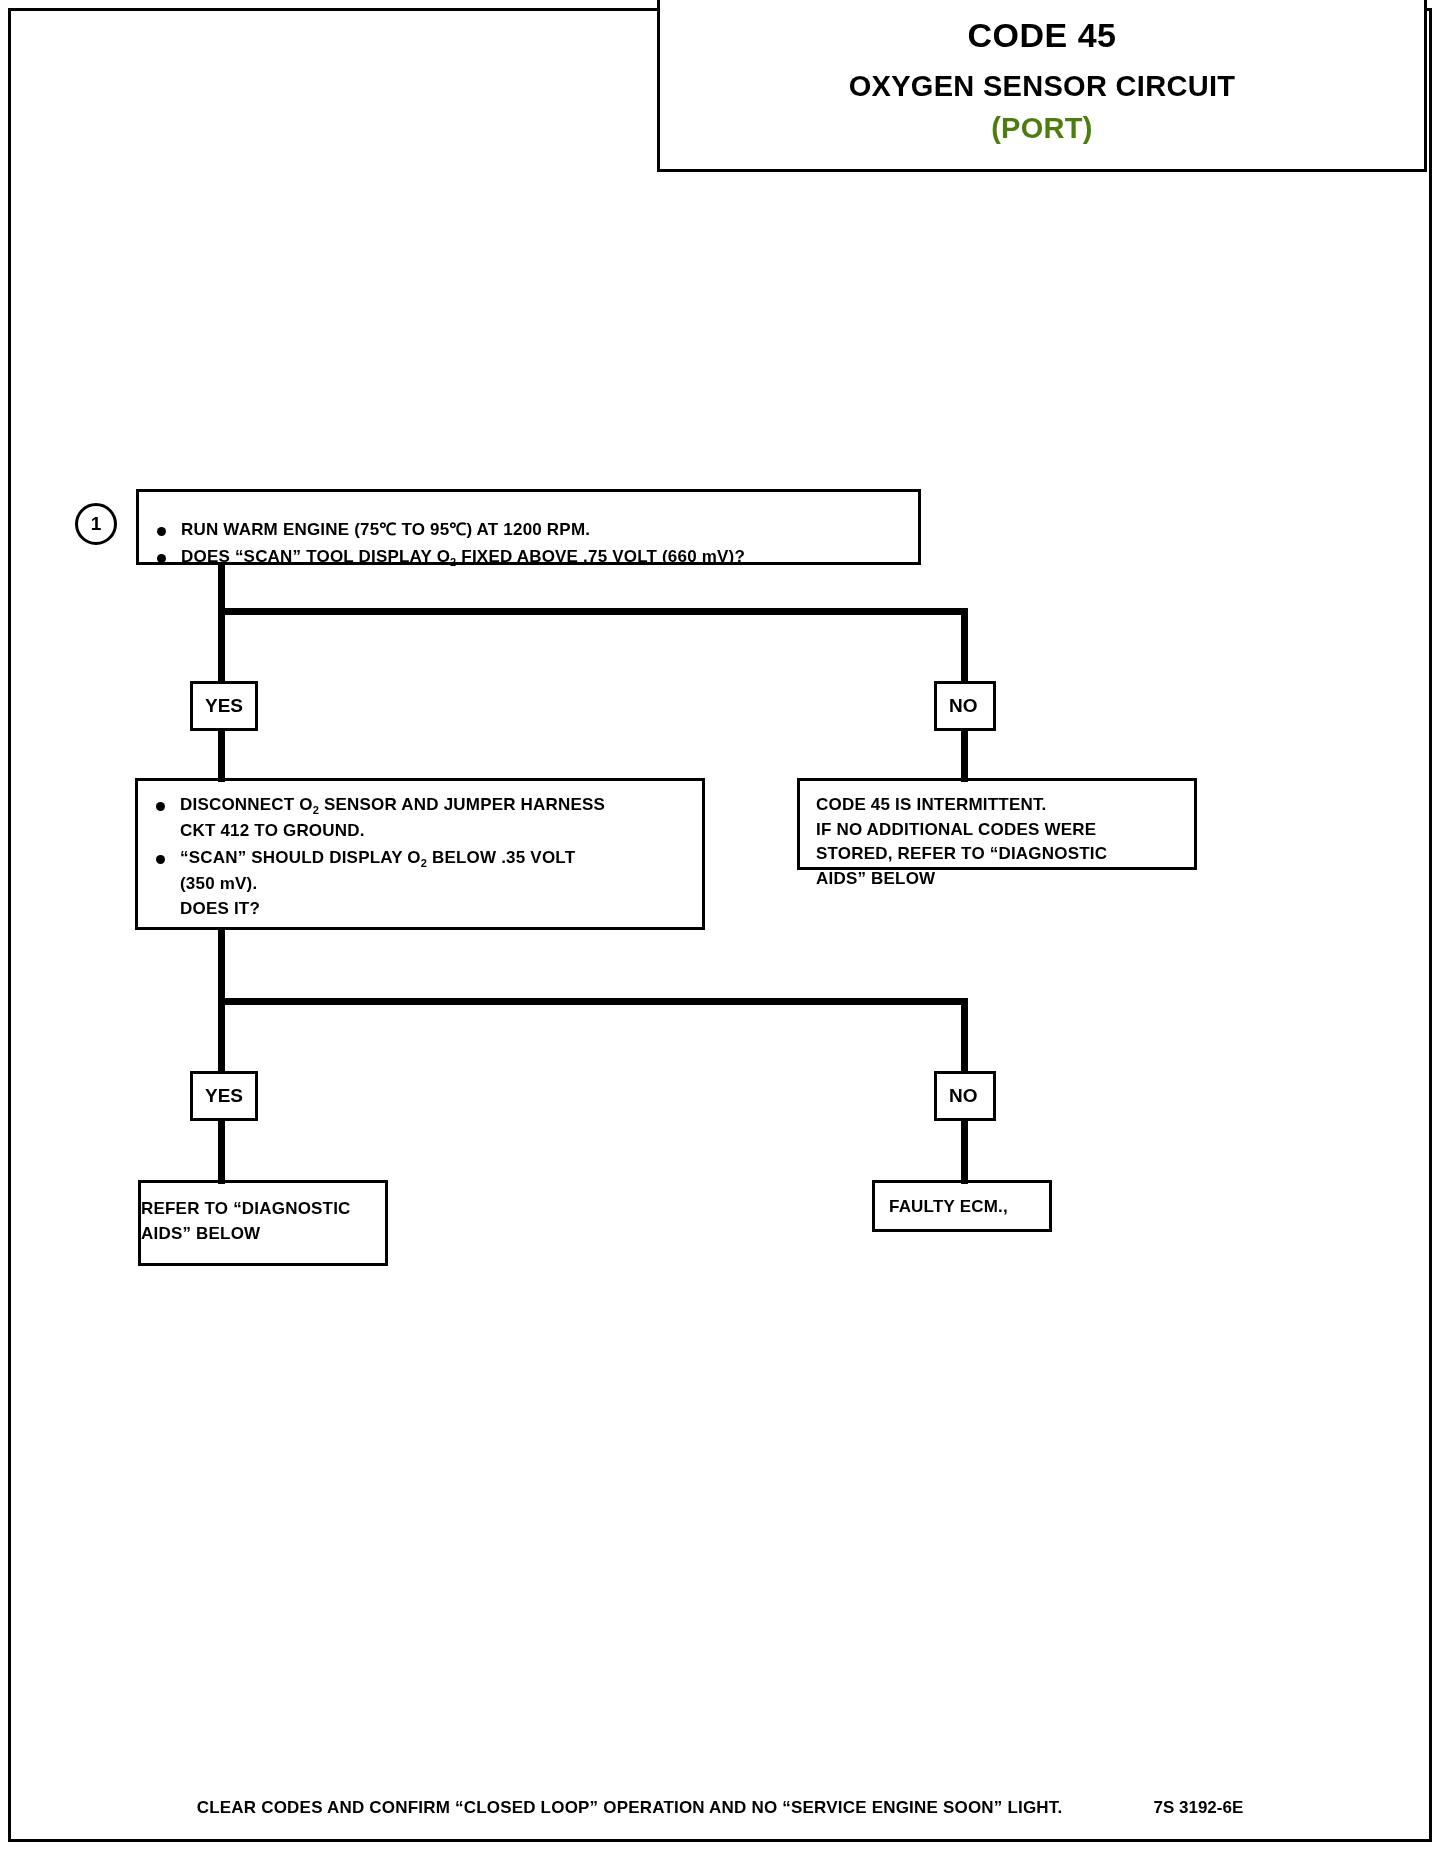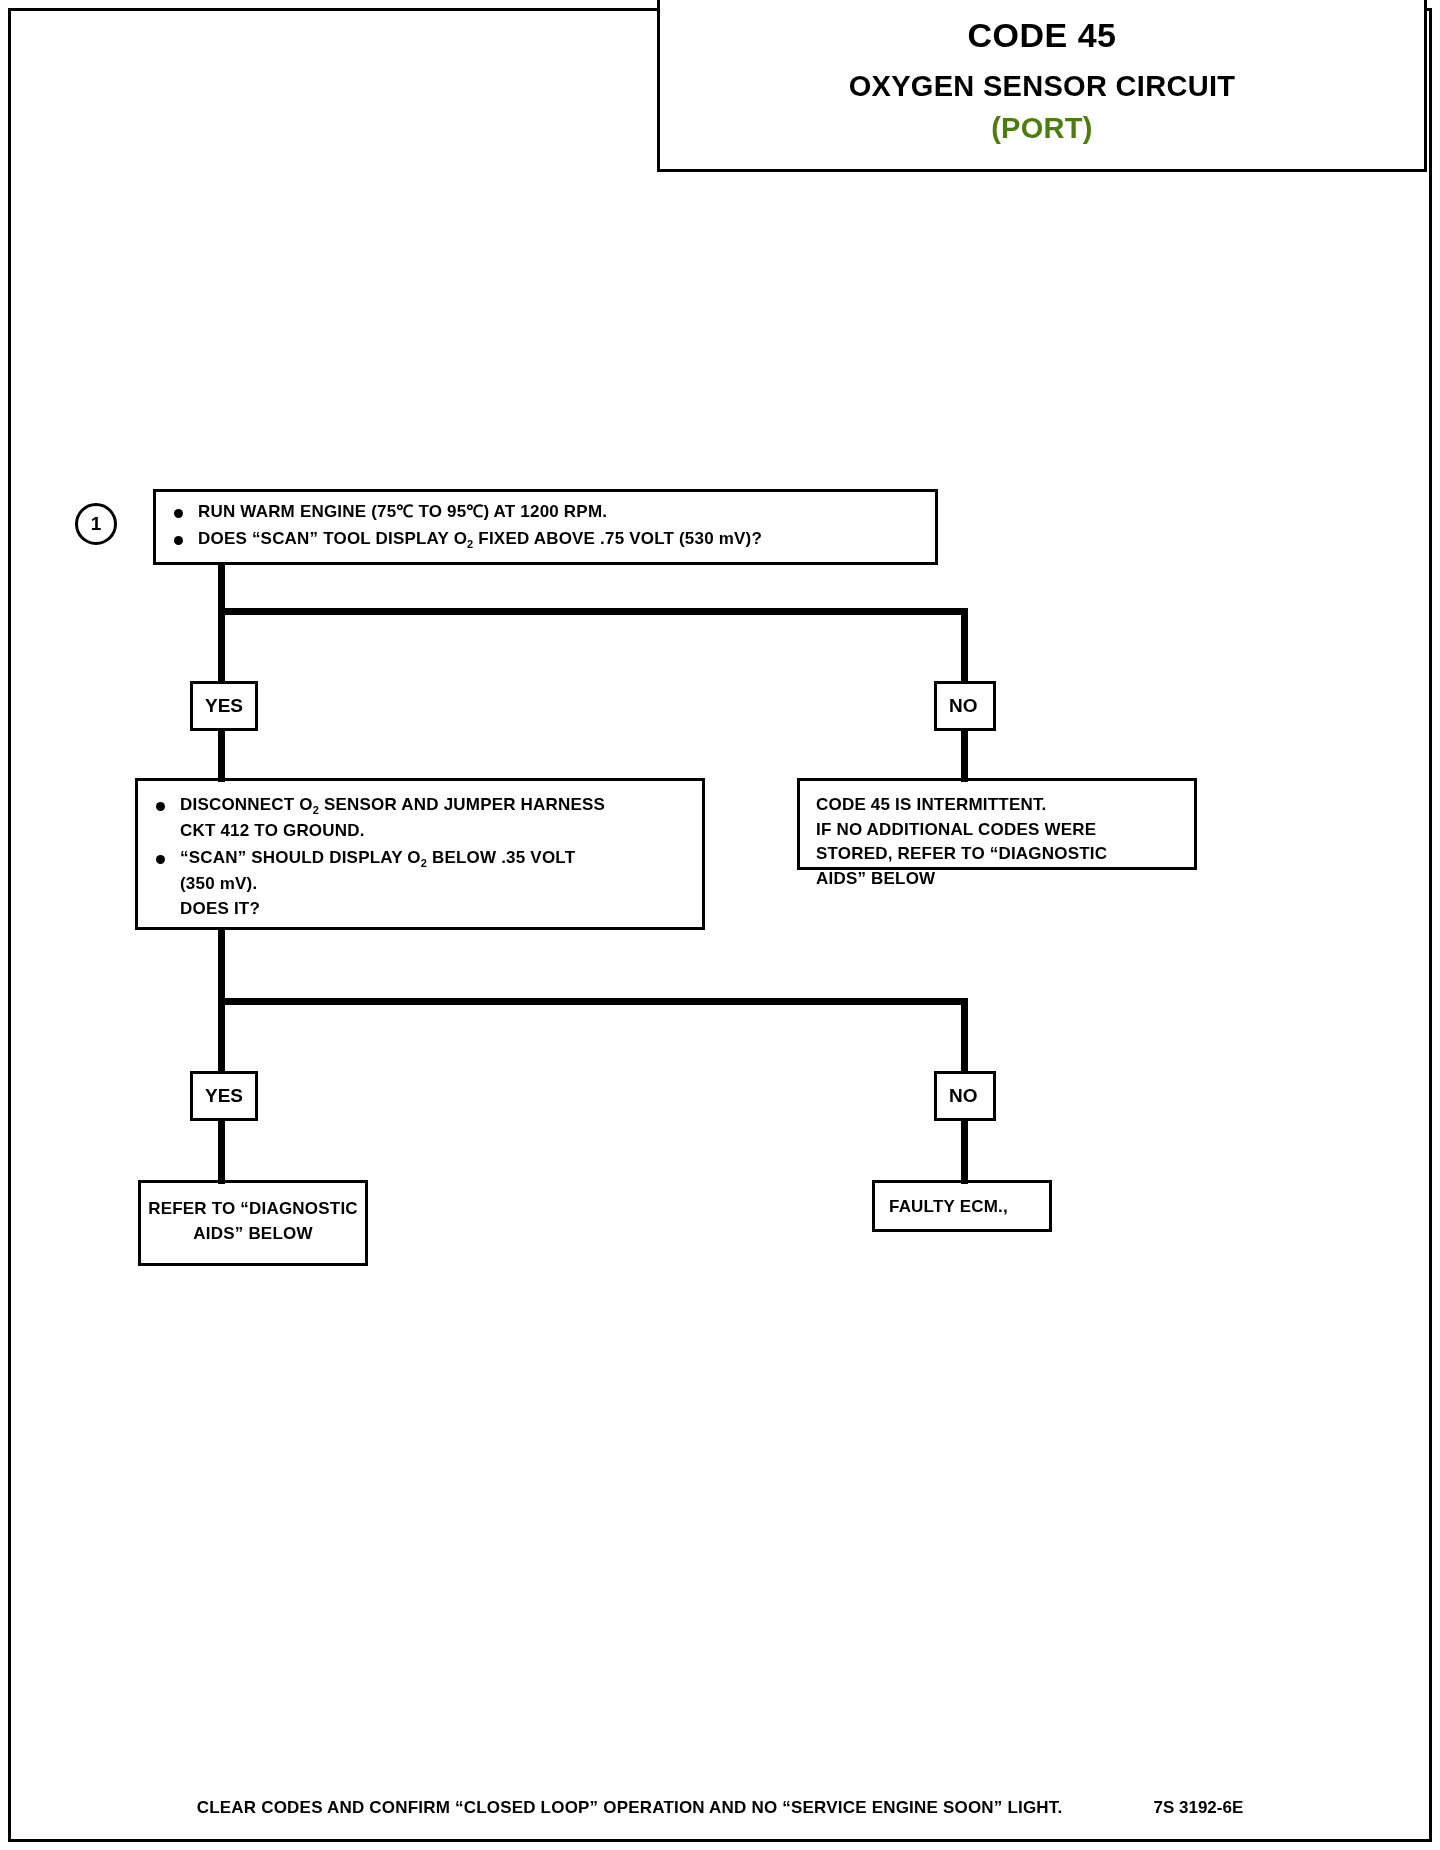--- a/index.html
+++ b/index.html
@@ -128,27 +128,27 @@
 <div id="header-box">
   <div class="t1">CODE 45</div>
   <div class="t2">OXYGEN SENSOR CIRCUIT</div>
   <div class="t3">(PORT)</div>
 </div>
 
 <div class="step-circle" style="left:75px; top:503px;">
   <span>1</span>
 </div>
 
-<div class="fbox" id="box-step1" style="left:153px; top:489px; width:785px; height:76px; padding:8px 12px 0 12px;">
+<div class="fbox" id="box-step1" style="left:136px; top:489px; width:785px; height:76px; padding:26px 12px 0 12px;">
   <ul class="bl">
     <li>
       <span>RUN WARM ENGINE  (75℃ TO 95℃) AT 1200 RPM.</span>
     </li>
     <li>
-      <span>DOES “SCAN” TOOL DISPLAY O</span><span class="sub">2</span><span> FIXED ABOVE .75 VOLT (530 mV)?</span>
+      <span>DOES “SCAN” TOOL DISPLAY O</span><span class="sub">2</span><span> FIXED ABOVE .75 VOLT (660 mV)?</span>
     </li>
   </ul>
 </div>
 
 <div class="ln" style="left:218px; top:565px; width:7px; height:48px;"></div>
 
 <div class="ln" style="left:218px; top:608px; width:750px; height:7px;"></div>
 
 <div class="ln" style="left:218px; top:608px; width:7px; height:78px;"></div>
 
@@ -193,21 +193,21 @@
 <div class="ynbox" style="left:190px; top:1071px; width:68px; height:50px;">
   <span>YES</span>
 </div>
 <div class="ynbox" style="left:934px; top:1071px; width:62px; height:50px;">
   <span>NO</span>
 </div>
 
 <div class="ln" style="left:218px; top:1116px; width:7px; height:68px;"></div>
 <div class="ln" style="left:961px; top:1116px; width:7px; height:68px;"></div>
 
-<div class="fbox" id="box-refer" style="left:138px; top:1180px; width:230px; height:86px; padding:14px 0 0 0;text-align:center;">
+<div class="fbox" id="box-refer" style="left:138px; top:1180px; width:250px; height:86px; padding:14px 0 0 0;">
   <div>REFER TO “DIAGNOSTIC</div>
   <div>AIDS”  BELOW</div>
 </div>
 
 <div class="fbox" id="box-faulty" style="left:872px; top:1180px; width:180px; height:52px; padding:12px 0 0 14px;">
   <div>FAULTY ECM.,</div>
 </div>
 
 <div id="footer" style="bottom:32px;">
   <span class="ftxt">CLEAR CODES AND CONFIRM “CLOSED LOOP”  OPERATION AND NO “SERVICE ENGINE SOON” LIGHT.</span>

